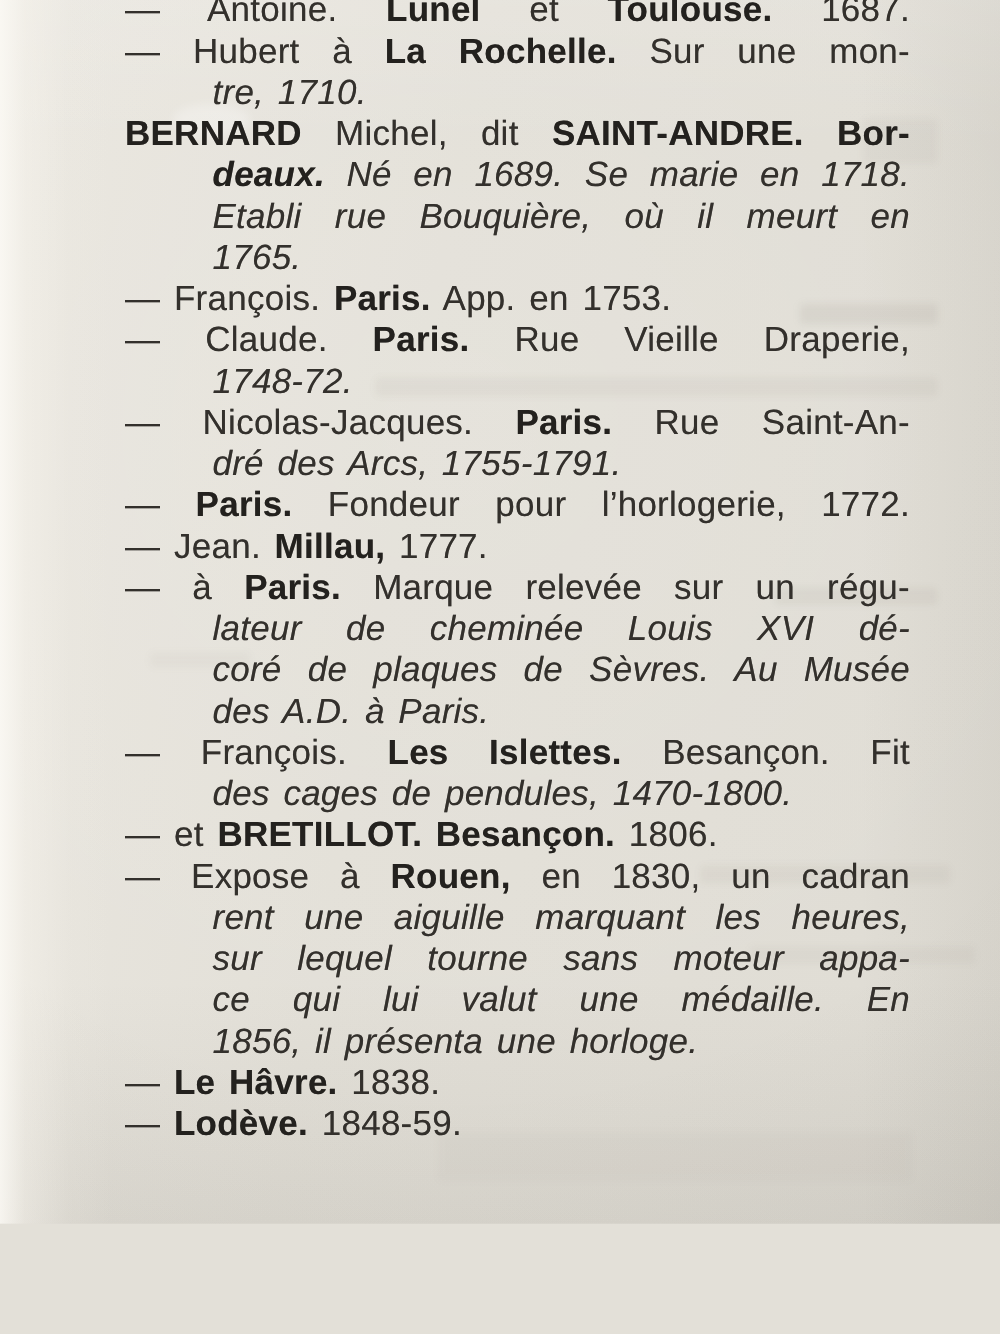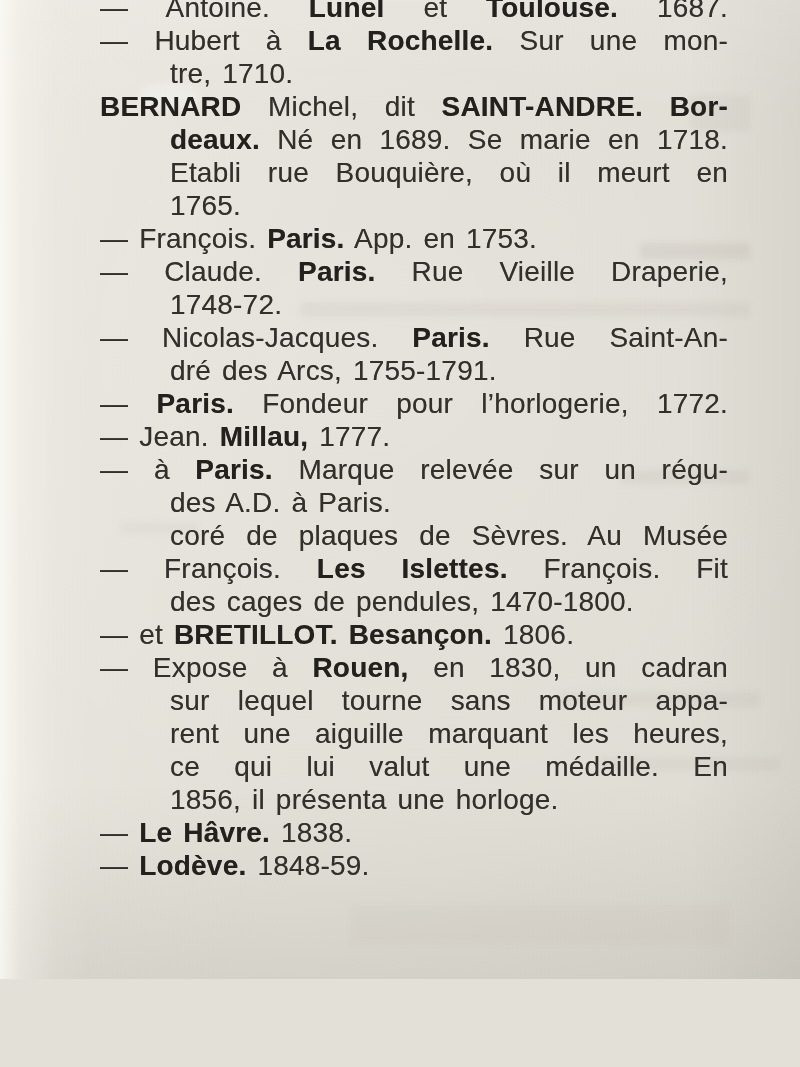--- a/index.html
+++ b/index.html
@@ -20,21 +20,21 @@
   .text-column {
     position: absolute; top: -9px; left: 100px; width: 628px;
     font-size: 28px; line-height: 33px;
     color: #33302c;
     letter-spacing: 0.2px;
     word-spacing: 3px;
     text-shadow: 0 0 0.5px rgba(50,48,44,0.55);
   }
   .line { text-align: justify; text-align-last: left; white-space: normal; }
   .line.justify { text-align-last: justify; }
-  .line.indent { padding-left: 70px; }
+  .line.indent { padding-left: 70px; font-style: italic; }
   .b { font-weight: 700; color: #23211e; }
   .n { font-weight: 400; }
   
   .ghost {
     position: absolute; background: rgba(125,120,108,0.10);
     filter: blur(3px); border-radius: 3px; pointer-events: none;
   }
   .gloss {
     position: absolute; background: rgba(255,255,255,0.28);
     filter: blur(4px); border-radius: 50%; pointer-events: none;
@@ -82,36 +82,37 @@
           <div class="line indent"><span class="n">dré des Arcs, 1755-1791.</span></div>
         </div>
         <div class="entry">
           <div class="line justify"><span class="n">— </span><span class="b">Paris.</span><span class="n"> Fondeur pour l’horlogerie, 1772.</span></div>
         </div>
         <div class="entry">
           <div class="line"><span class="n">— </span><span class="n">Jean. </span><span class="b">Millau,</span><span class="n"> 1777.</span></div>
         </div>
         <div class="entry">
           <div class="line justify"><span class="n">— </span><span class="n">à </span><span class="b">Paris.</span><span class="n"> Marque relevée sur un régu-</span></div>
+          <div class="line indent justify"><span class="n">lateur de cheminée Louis XVI dé-</span></div>
+          <div class="line indent justify"><span class="n">coré de plaques de Sèvres. Au Musée</span></div>
           <div class="line indent"><span class="n">des A.D. à Paris.</span></div>
-          <div class="line indent justify"><span class="n">coré de plaques de Sèvres. Au Musée</span></div>
         </div>
         <div class="entry">
-          <div class="line justify"><span class="n">— </span><span class="n">François. </span><span class="b">Les Islettes.</span><span class="n"> François. Fit</span></div>
+          <div class="line justify"><span class="n">— </span><span class="n">François. </span><span class="b">Les Islettes.</span><span class="n"> Besançon. Fit</span></div>
           <div class="line indent"><span class="n">des cages de pendules, 1470-1800.</span></div>
         </div>
         <div class="entry">
           <div class="line"><span class="n">— </span><span class="n">et </span><span class="b">BRETILLOT. Besançon.</span><span class="n"> 1806.</span></div>
         </div>
         <div class="entry">
         </div>
         <div class="entry">
           <div class="line justify"><span class="n">— </span><span class="n">Expose à </span><span class="b">Rouen,</span><span class="n"> en 1830, un cadran</span></div>
+          <div class="line indent justify"><span class="n">rent une aiguille marquant les heures,</span></div>
           <div class="line indent justify"><span class="n">sur lequel tourne sans moteur appa-</span></div>
-          <div class="line indent justify"><span class="n">rent une aiguille marquant les heures,</span></div>
           <div class="line indent justify"><span class="n">ce qui lui valut une médaille. En</span></div>
           <div class="line indent"><span class="n">1856, il présenta une horloge.</span></div>
         </div>
         <div class="entry">
           <div class="line"><span class="n">— </span><span class="b">Le Hâvre.</span><span class="n"> 1838.</span></div>
         </div>
         <div class="entry">
           <div class="line"><span class="n">— </span><span class="b">Lodève.</span><span class="n"> 1848-59.</span></div>
         </div>
       </div>

